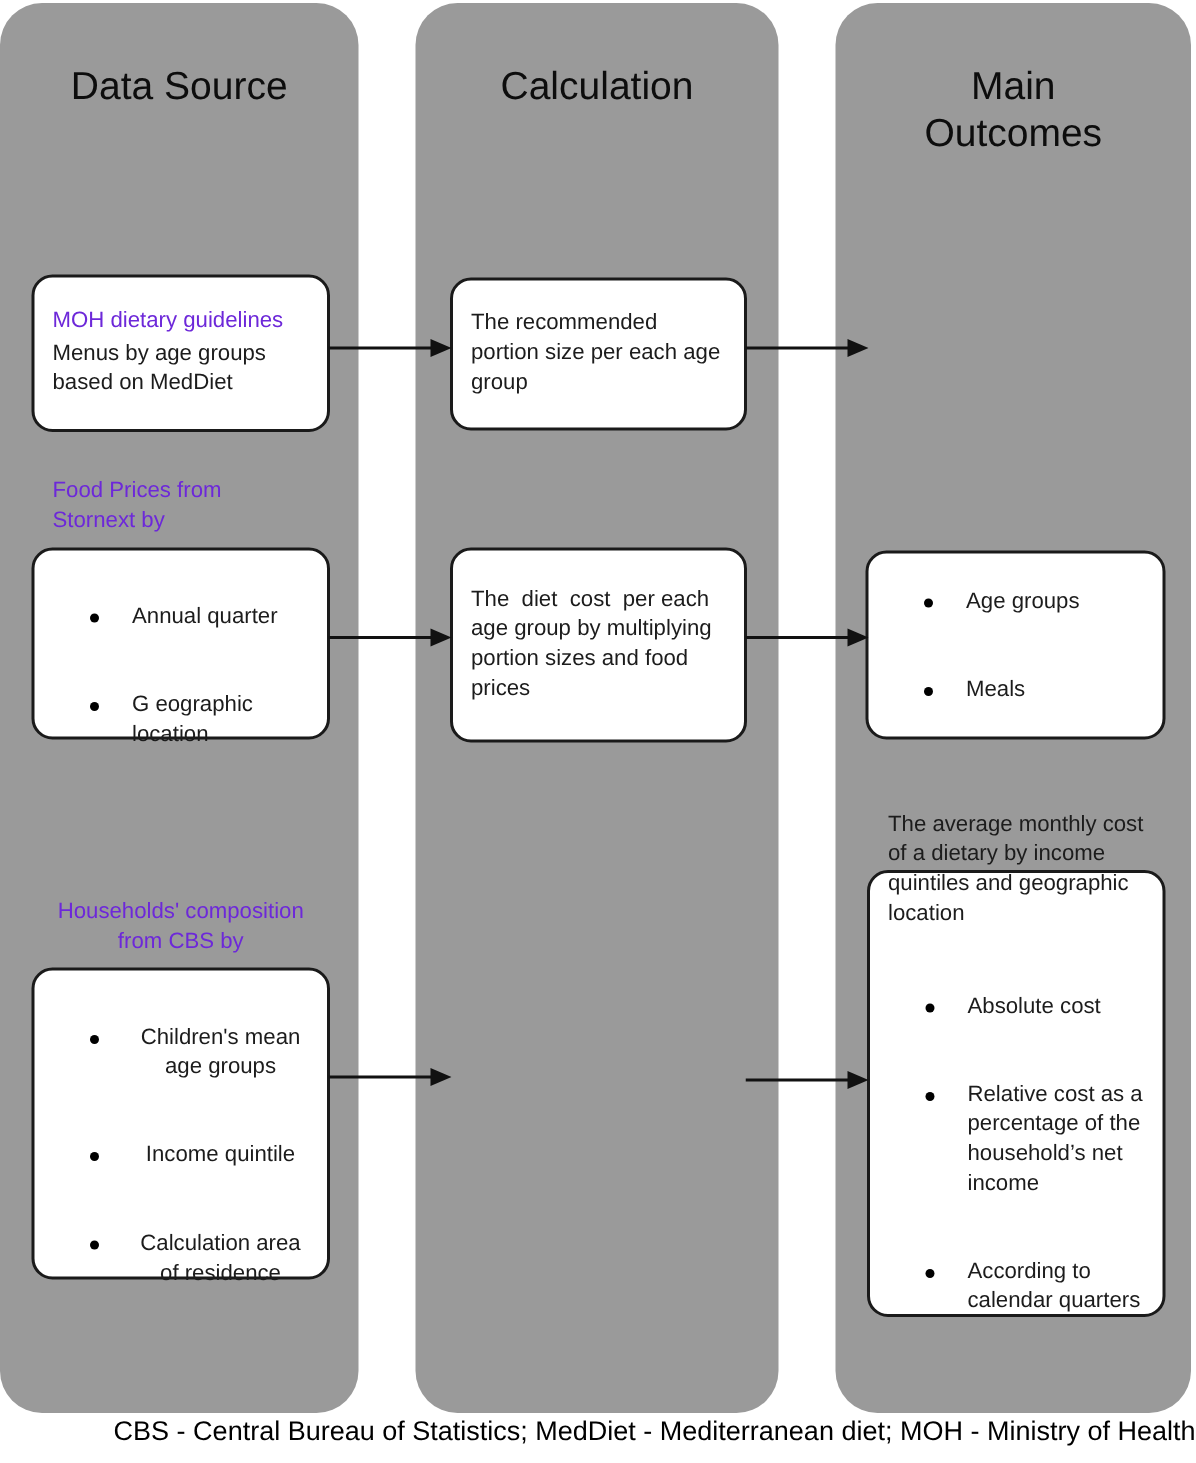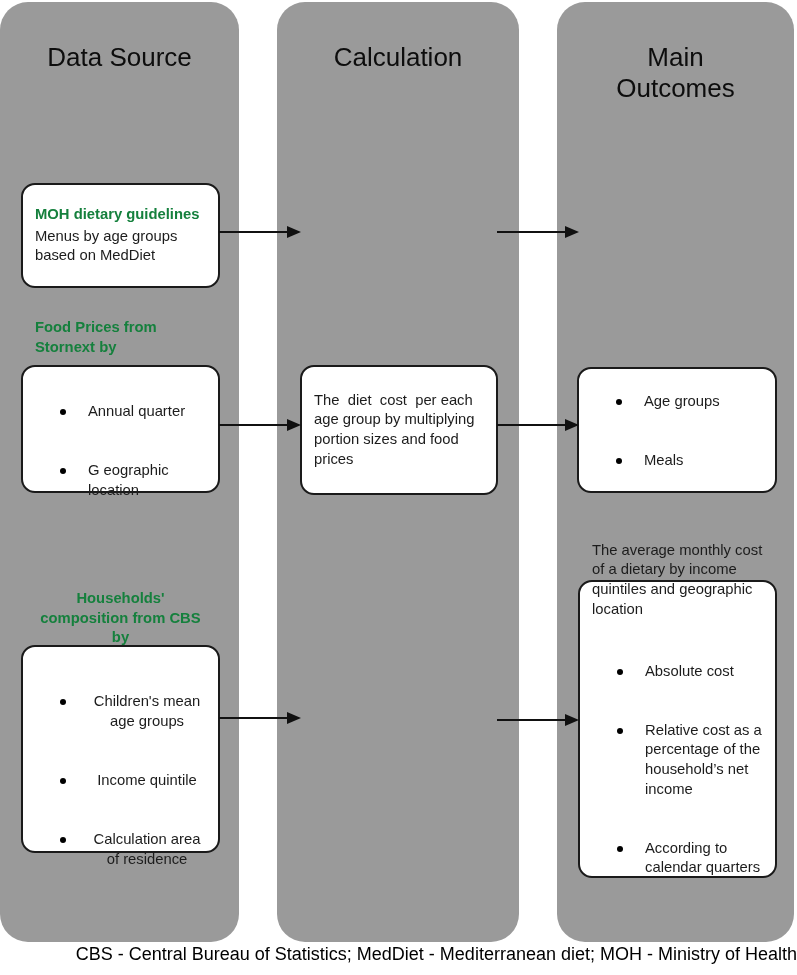--- a/index.html
+++ b/index.html
@@ -21,21 +21,21 @@
   .col-1 .col-title, .col-2 .col-title { padding-top:40px; }
   .col-3 .col-title { padding-top:40px; max-width:165px; }
 
   .box {
     position:absolute; background:#ffffff; border:2px solid #1a1a1a;
     border-radius:14px; box-sizing:border-box;
     display:flex; flex-direction:column; justify-content:center;
     padding:8px 12px; font-size:14.8px; line-height:1.33; color:#1c1c1c;
     white-space:pre-wrap;
   }
-  .box-title { font-weight:bold; color:#15803d; margin:0 0 2px 0; }
+  .box-title { font-weight:normal; color:#6d28d9; margin:0 0 2px 0; }
   .box-body  { margin:0; }
   ul.bullets { margin:3px 0 0 0; padding:0 0 0 23px; list-style:none; }
   ul.bullets li { position:relative; padding-left:30px; margin:0; }
   ul.bullets li::before {
     content:""; position:absolute; left:2px; top:7px;
     width:6px; height:6px; border-radius:50%; background:#000;
   }
 
   
   .b-r1-src { left:21px;  top:183px; width:199px; height:105px; }
@@ -72,20 +72,23 @@
   <div class="column col-2">
     <div class="col-title">Calculation</div>
   </div>
   <div class="column col-3">
     <div class="col-title">Main Outcomes</div>
   </div>
 
   <div class="box b-r1-src">
     <div class="box-title">MOH dietary guidelines</div>
     <div class="box-body">Menus by age groups based on MedDiet</div>
+  </div>
+  <div class="box b-r1-cal">
+    <div class="box-body">The recommended portion size per each age group</div>
   </div>
 
   <div class="box b-r2-src">
     <div class="box-title">Food Prices from Stornext by</div>
     <ul class="bullets">
       <li>Annual quarter</li>
       <li>G eographic location</li>
     </ul>
   </div>
   <div class="box b-r2-cal">

